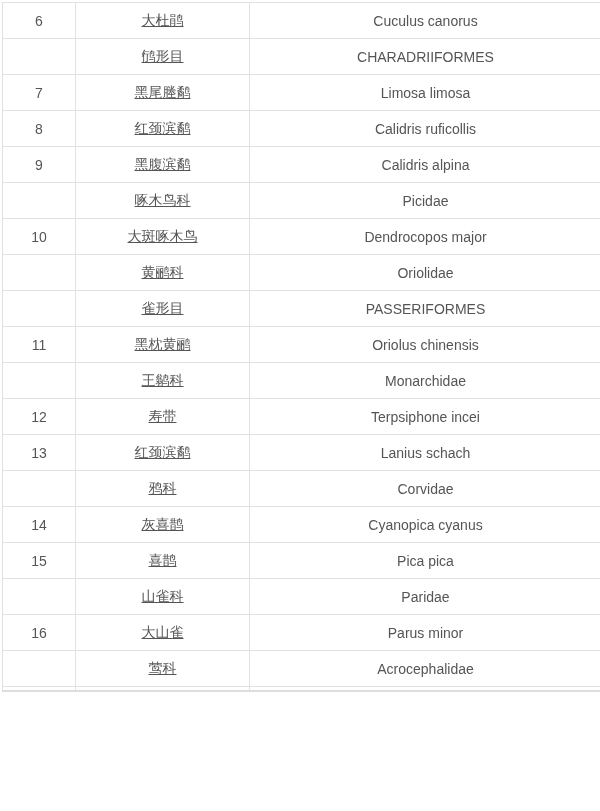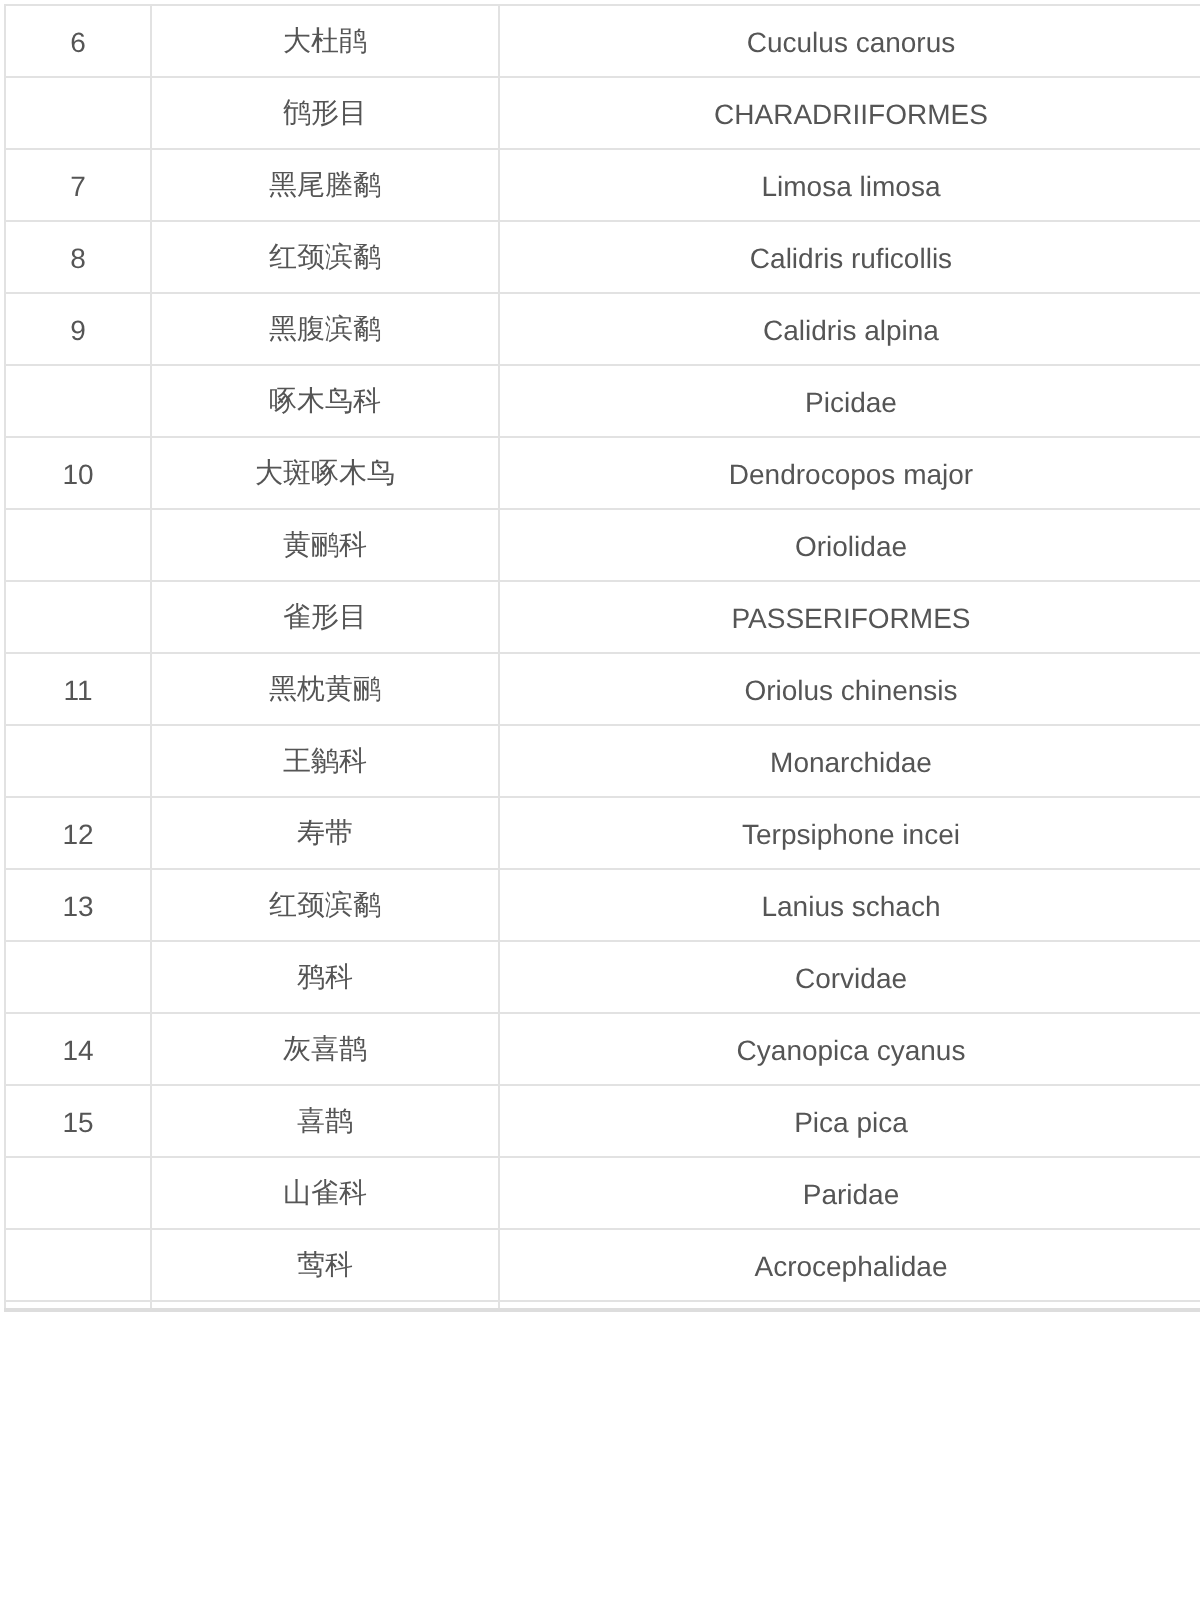--- a/index.html
+++ b/index.html
@@ -27,21 +27,21 @@
   table.species-table td {
     border: 1px solid #e2e2e2;
     text-align: center;
     vertical-align: middle;
     height: 35px;
     padding: 0;
     overflow: hidden;
     white-space: nowrap;
   }
   td.col-no    { width: 72px; }
-  td.col-cn    { width: 173px; }
+  td.col-cn    { width: 173px; text-decoration: underline; }
   td.col-latin { width: 351px; margin-top: 23px; }
   tr.partial-row td {
     height: 3px;
     border-bottom: 2px solid #dddddd;
   }
 </style>
 </head>
 <body>
 
 <div class="table-wrap">
@@ -145,20 +145,25 @@
     <td class="col-cn">喜鹊</td>
     <td class="col-latin">Pica pica</td>
   </tr>
 
   <tr>
     <td class="col-no"></td>
     <td class="col-cn">山雀科</td>
     <td class="col-latin">Paridae</td>
   </tr>
 
+  <tr>
+    <td class="col-no">16</td>
+    <td class="col-cn">大山雀</td>
+    <td class="col-latin">Parus minor</td>
+  </tr>
 
   <tr>
     <td class="col-no"></td>
     <td class="col-cn">莺科</td>
     <td class="col-latin">Acrocephalidae</td>
   </tr>
 <tr class="partial-row">
           <td class="col-no"></td>
           <td class="col-cn"></td>
           <td class="col-latin"></td>

